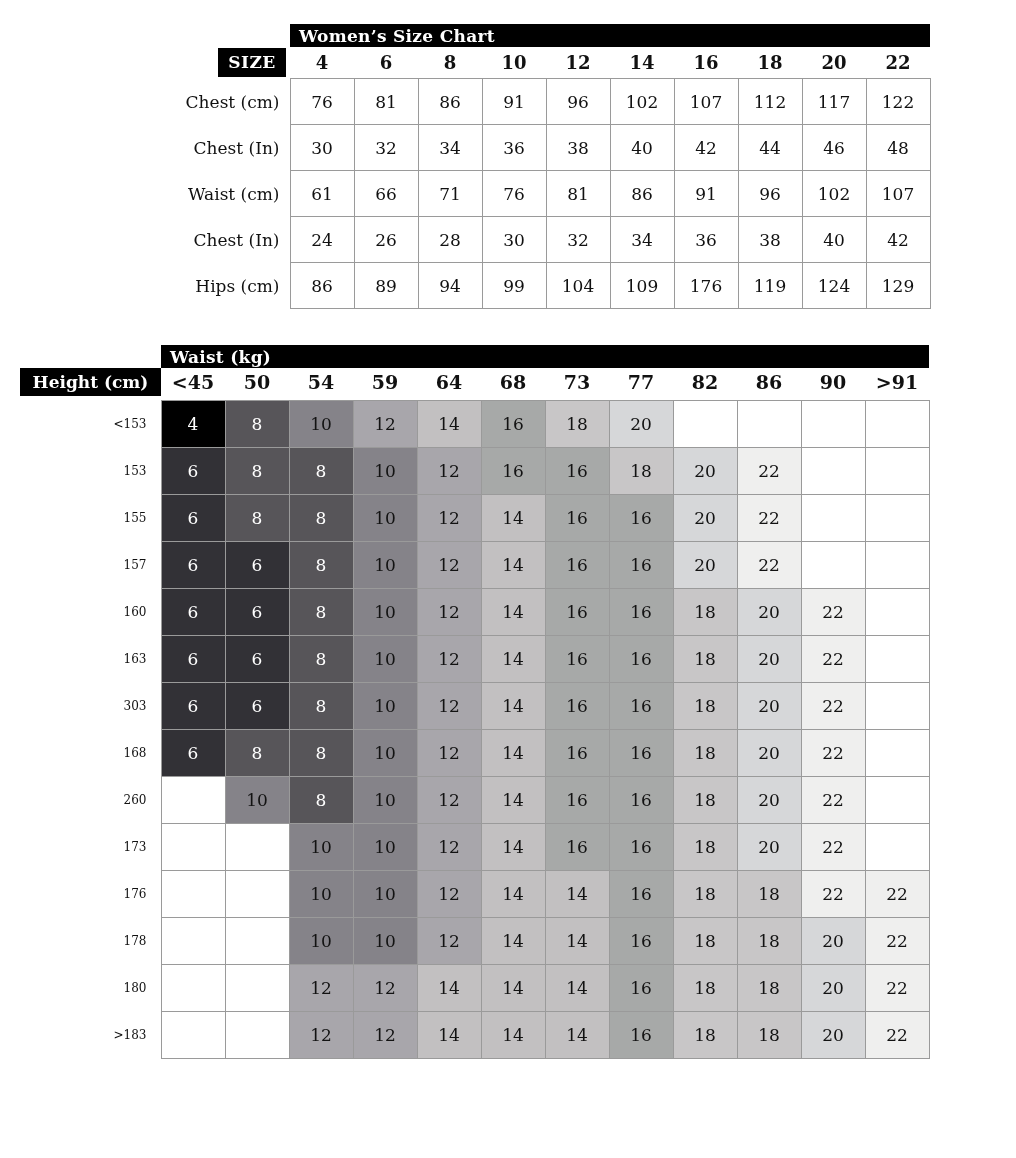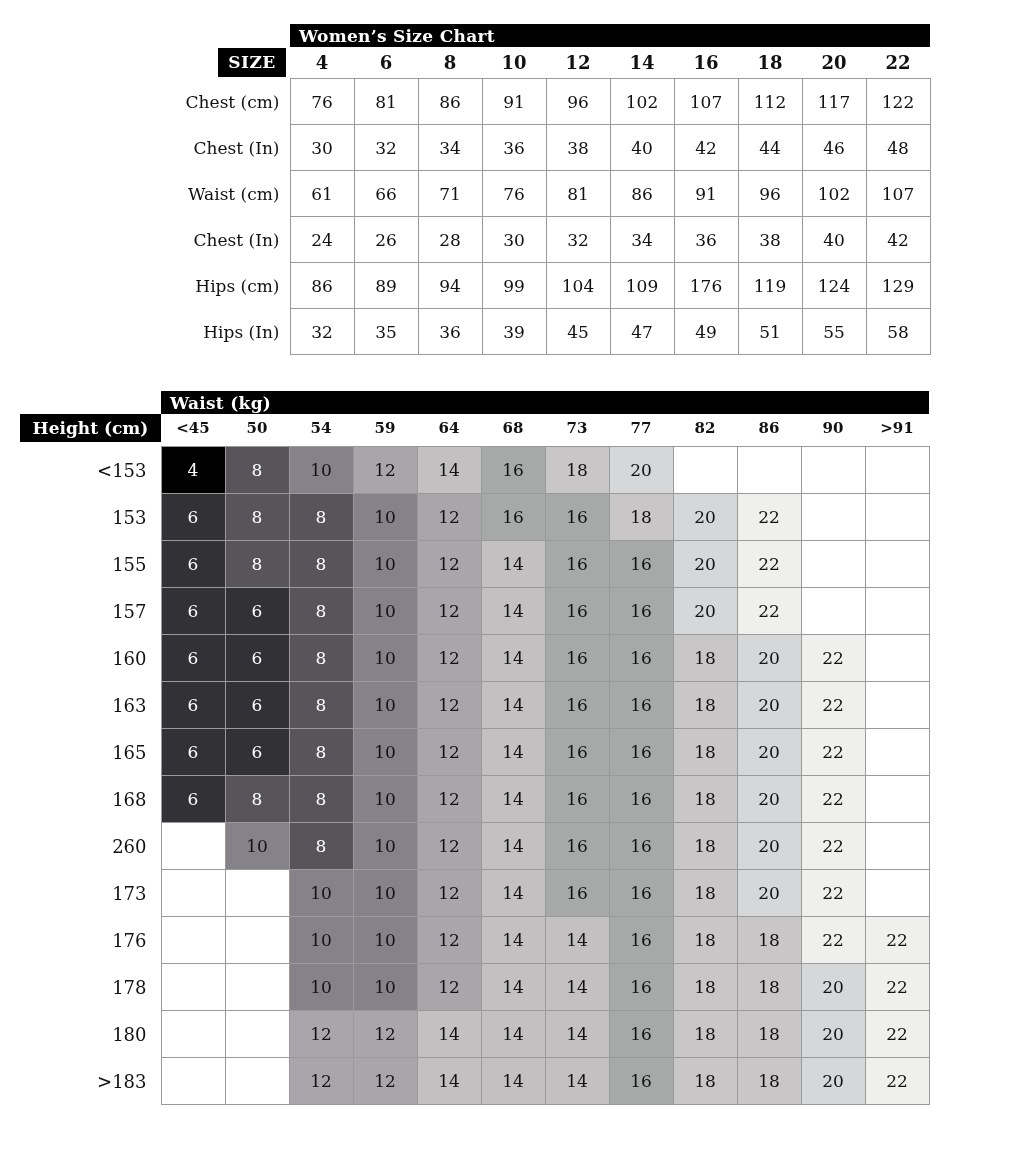--- a/index.html
+++ b/index.html
@@ -53,35 +53,35 @@
     border: 1px solid #9a9a9a;
     height: 45px;
     font-size: 17px;
     background: #ffffff;
   }
 
   
   .hw-table { margin: 36px 0 0 20px; }
   .hw-table .hdr {
     font-weight: bold;
-    font-size: 15px;
+    font-size: 19px;
     height: 28px;
     margin-top: 44px;
   }
   .hw-table .corner {
     background: #000000;
     color: #ffffff;
     font-weight: bold;
     font-size: 17px;
     text-align: center;
   }
   .hw-table .row-lab {
     text-align: right;
     padding-right: 14px;
-    font-size: 18px;
+    font-size: 12px;
     background: #ffffff;
   }
   .hw-table .cell {
     border: 1px solid #9a9a9a;
     height: 46px;
     font-size: 17px;
   }
   .hw-table .spacer td { height: 4px; border: none; }
 </style>
 </head>
@@ -182,33 +182,20 @@
           <td class="cell">89</td>
           <td class="cell">94</td>
           <td class="cell">99</td>
           <td class="cell">104</td>
           <td class="cell">109</td>
           <td class="cell">176</td>
           <td class="cell">119</td>
           <td class="cell">124</td>
           <td class="cell">129</td>
         </tr>
-        <tr>
-          <td class="lab">Hips (In)</td>
-          <td class="cell">32</td>
-          <td class="cell">35</td>
-          <td class="cell">36</td>
-          <td class="cell">39</td>
-          <td class="cell">45</td>
-          <td class="cell">47</td>
-          <td class="cell">49</td>
-          <td class="cell">51</td>
-          <td class="cell">55</td>
-          <td class="cell">58</td>
-        </tr>
       </tbody>
   </table>
 
   <table class="hw-table">
     <colgroup>
       <col style="width:141px">
       <col style="width:64px">
         <col style="width:64px">
         <col style="width:64px">
         <col style="width:64px">
@@ -329,21 +316,21 @@
           <td class="cell" style="background: rgb(168, 166, 171); color: rgb(18, 18, 18);">12</td>
           <td class="cell" style="background: rgb(194, 192, 193); color: rgb(18, 18, 18);">14</td>
           <td class="cell" style="background: rgb(167, 169, 168); color: rgb(18, 18, 18);">16</td>
           <td class="cell" style="background: rgb(167, 169, 168); color: rgb(18, 18, 18);">16</td>
           <td class="cell" style="background: rgb(200, 198, 199); color: rgb(18, 18, 18);">18</td>
           <td class="cell" style="background: rgb(214, 215, 217); color: rgb(18, 18, 18);">20</td>
           <td class="cell" style="background: rgb(239, 239, 238); color: rgb(18, 18, 18);">22</td>
           <td class="cell" style="background: rgb(255, 255, 255); color: rgb(18, 18, 18);"></td>
         </tr>
         <tr>
-          <td class="row-lab">165</td>
+          <td class="row-lab">303</td>
           <td class="cell" style="background: rgb(50, 49, 54); color: rgb(255, 255, 255);">6</td>
           <td class="cell" style="background: rgb(50, 49, 54); color: rgb(255, 255, 255);">6</td>
           <td class="cell" style="background: rgb(87, 85, 89); color: rgb(255, 255, 255);">8</td>
           <td class="cell" style="background: rgb(133, 131, 137); color: rgb(18, 18, 18);">10</td>
           <td class="cell" style="background: rgb(168, 166, 171); color: rgb(18, 18, 18);">12</td>
           <td class="cell" style="background: rgb(194, 192, 193); color: rgb(18, 18, 18);">14</td>
           <td class="cell" style="background: rgb(167, 169, 168); color: rgb(18, 18, 18);">16</td>
           <td class="cell" style="background: rgb(167, 169, 168); color: rgb(18, 18, 18);">16</td>
           <td class="cell" style="background: rgb(200, 198, 199); color: rgb(18, 18, 18);">18</td>
           <td class="cell" style="background: rgb(214, 215, 217); color: rgb(18, 18, 18);">20</td>

